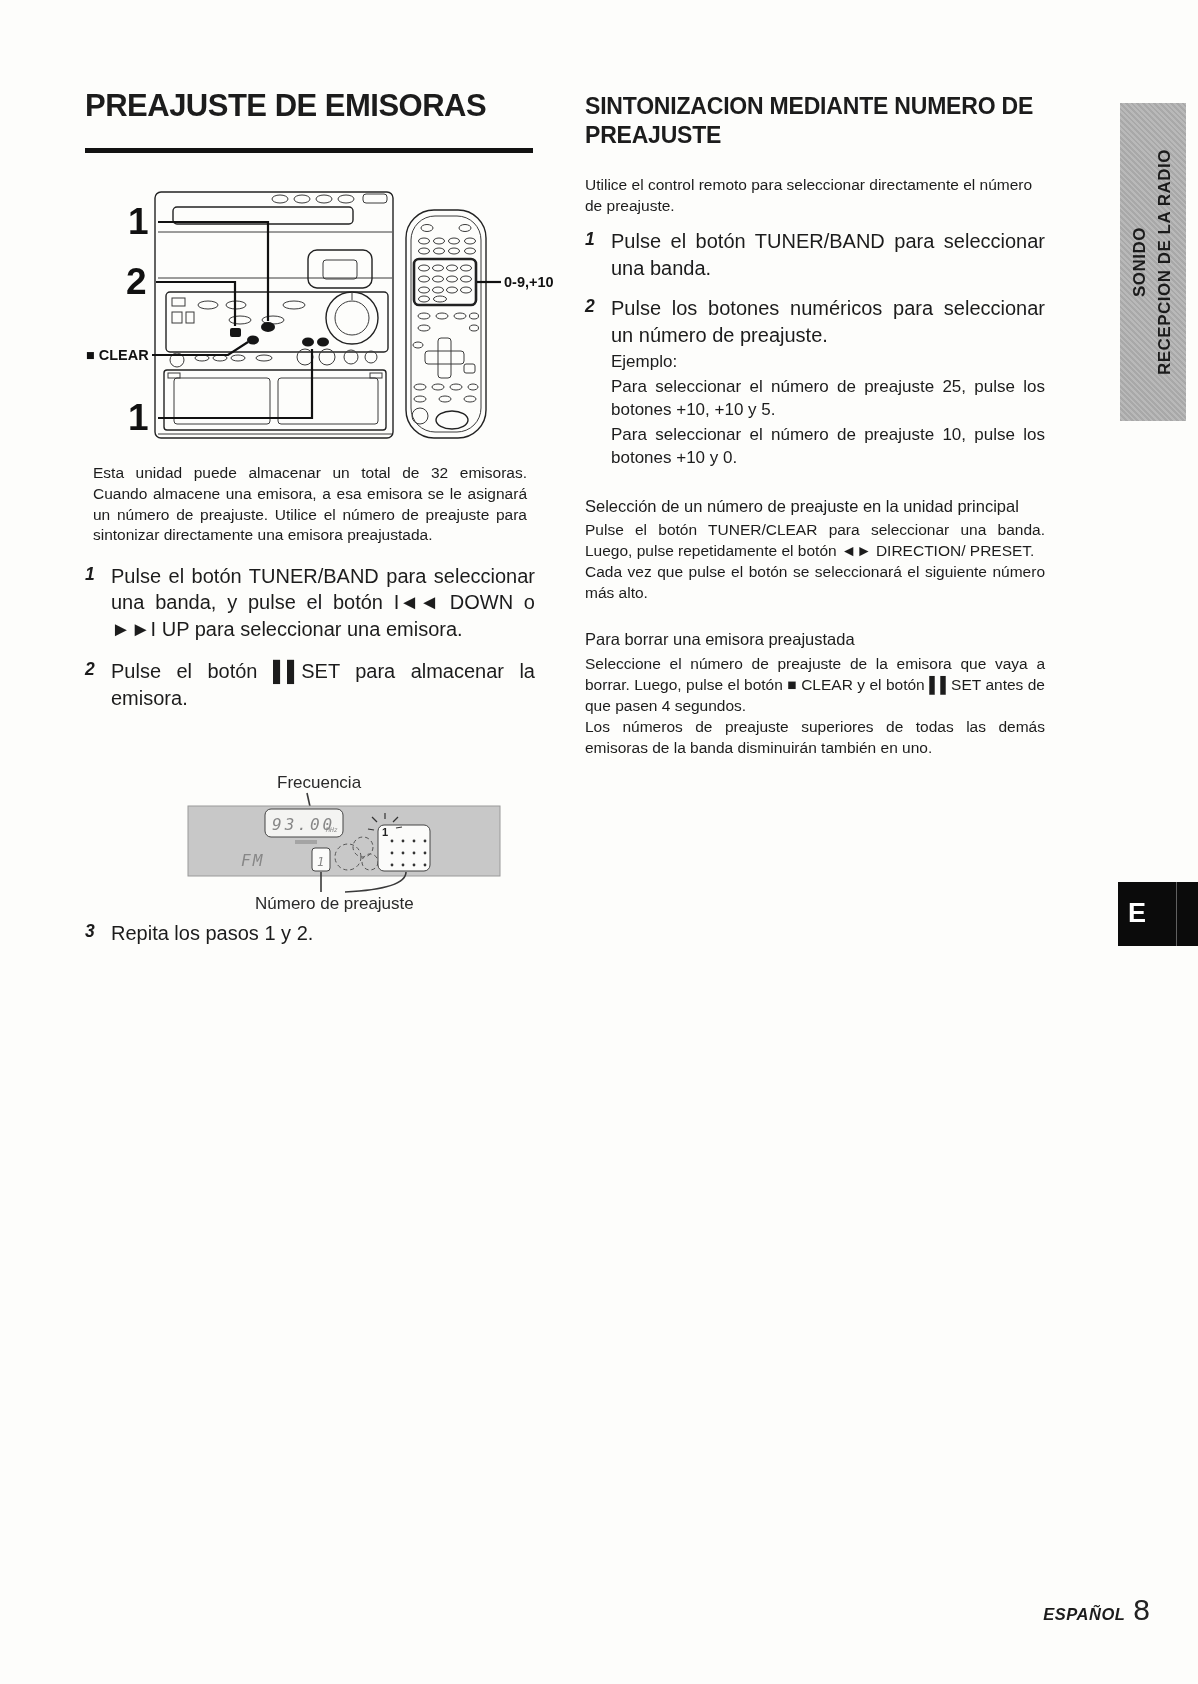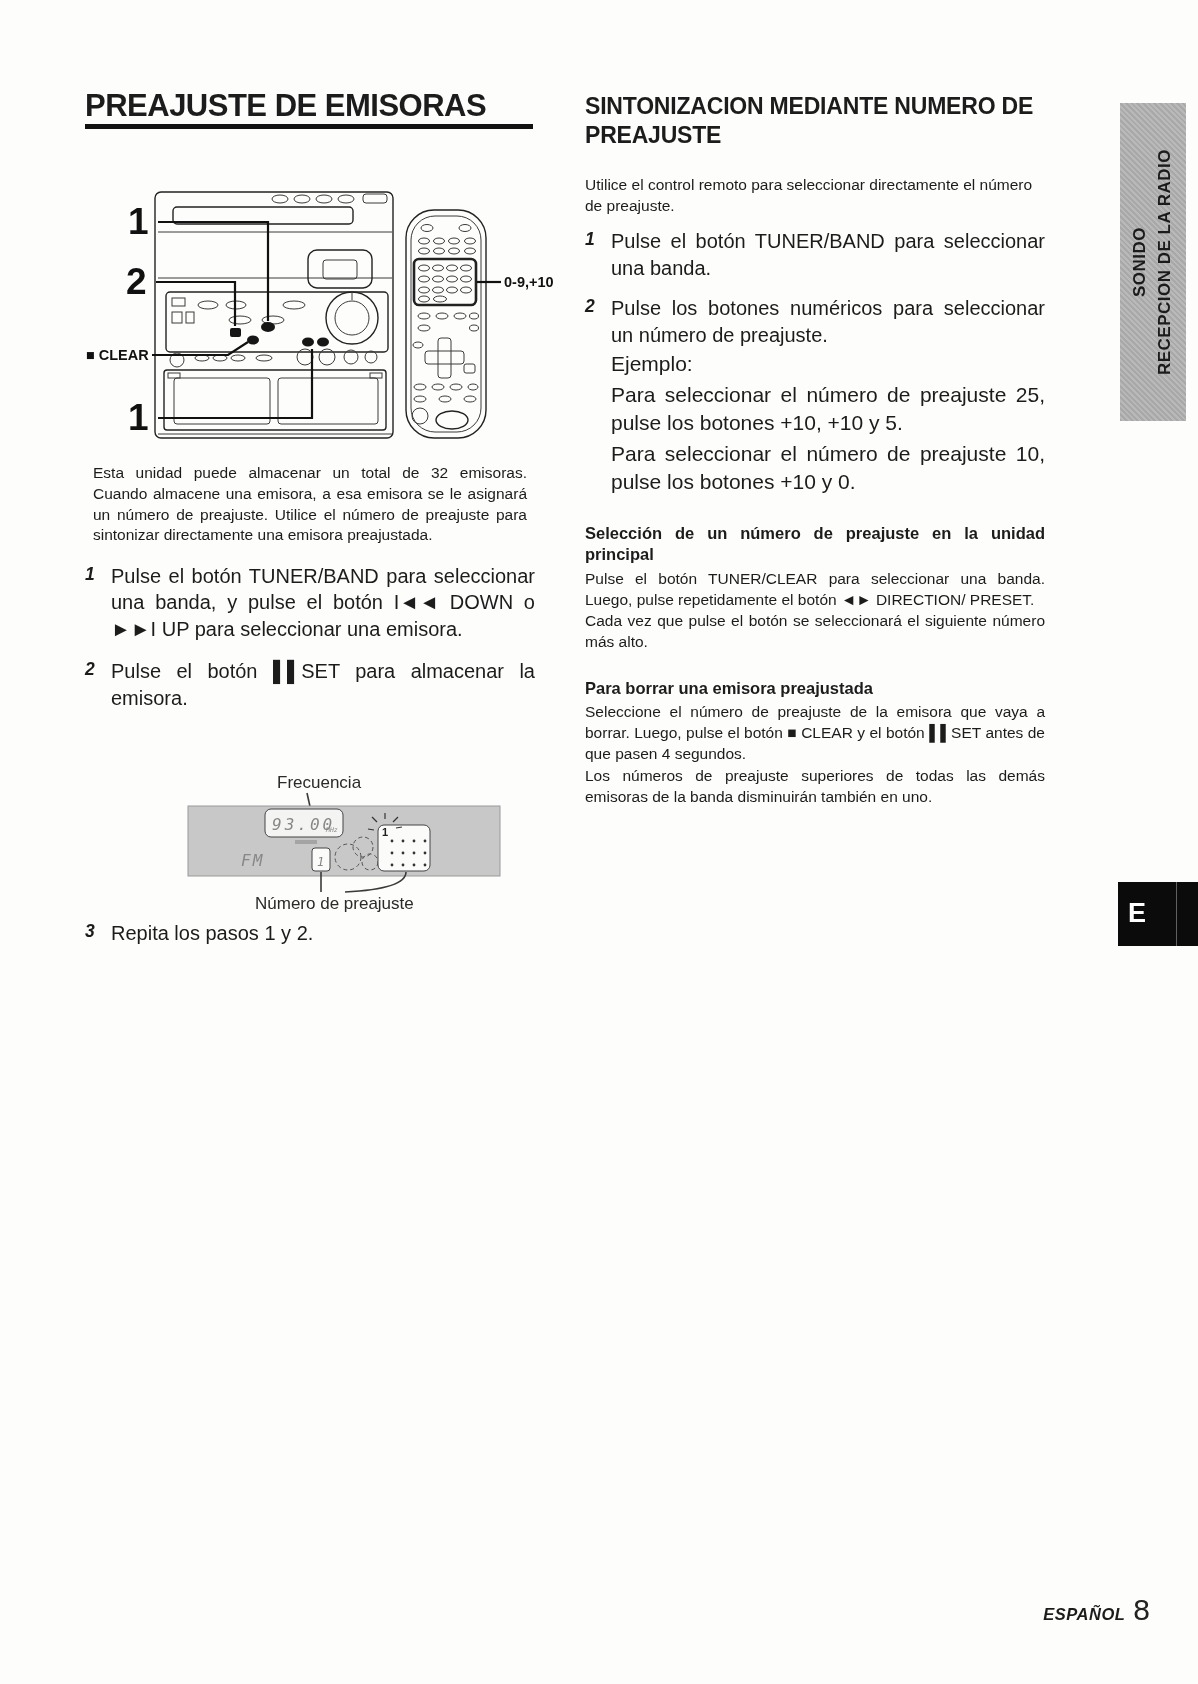--- a/index.html
+++ b/index.html
@@ -5,40 +5,40 @@
   html,body{margin:0;padding:0;background:#888;}
   .page{
     position:relative; width:1198px; height:1684px; margin:0 auto;
     background:#fdfdfb; overflow:hidden; color:#1c1c1c;
     font-family:"Liberation Sans","DejaVu Sans",sans-serif;
   }
   
   .col-left{position:absolute; left:85px; top:88px; width:448px;}
   .main-title{
     font-size:31px; font-weight:bold; letter-spacing:-0.5px; margin:0 0 0 0;
-    padding-bottom:0; border-bottom:5px solid #121212;
+    padding-bottom:24px; border-bottom:5px solid #121212;
   }
   .intro{font-size:15.5px; line-height:1.34; text-align:justify; margin:8px;}
   .pos-intro{position:absolute; left:85px; top:455px; width:450px;}
   .steps{position:absolute; left:85px; width:450px;}
   .pos-steps-left{top:563px;}
   .pos-step3{top:920px;}
   .step{display:flex; margin-bottom:16px;}
   .step-num{flex:0 0 26px; font-style:italic; font-weight:bold; font-size:17.5px; line-height:1.3;}
   .step-body{flex:1;}
   .step-title{font-weight:normal; font-size:20px; line-height:1.32; text-align:justify; margin:0;}
   .step-text{font-size:15.5px; line-height:1.34; text-align:justify; margin:3px 0 0 0;}
   
   .col-right{position:absolute; left:585px; top:92px; width:460px;}
   .sub-title{font-size:23px; font-weight:bold; line-height:1.28; margin:0 0 24px 0; letter-spacing:-0.2px;}
   .r-intro{font-size:15.5px; line-height:1.34; margin:0 0 12px 0;}
   .r-step{display:flex; margin-bottom:14px;}
-  .example{font-size:21px; line-height:1.36; margin:2px 0 0 0; text-align:justify;}
+  .example{font-size:17px; line-height:1.36; margin:2px 0 0 0; text-align:justify;}
   .r-section{margin-top:26px;}
-  .r-heading{font-weight:bold; font-size:16.5px; line-height:1.3; margin:0 0 2px 0; text-align:justify;}
+  .r-heading{font-weight:normal; font-size:16.5px; line-height:1.3; margin:0 0 2px 0; text-align:justify;}
   .r-par{font-size:15.5px; line-height:1.36; text-align:justify; margin:0;}
   
   .side-tab{
     position:absolute; left:1120px; top:103px; width:66px; height:318px;
     background:#b5b5b5;
     background-image:repeating-linear-gradient(45deg, rgba(0,0,0,.07) 0 2px, rgba(255,255,255,.05) 2px 4px);
   }
   .side-tab-inner{
     position:absolute; left:50%; top:50%;
     transform:translate(-50%,-50%) rotate(-90deg);

